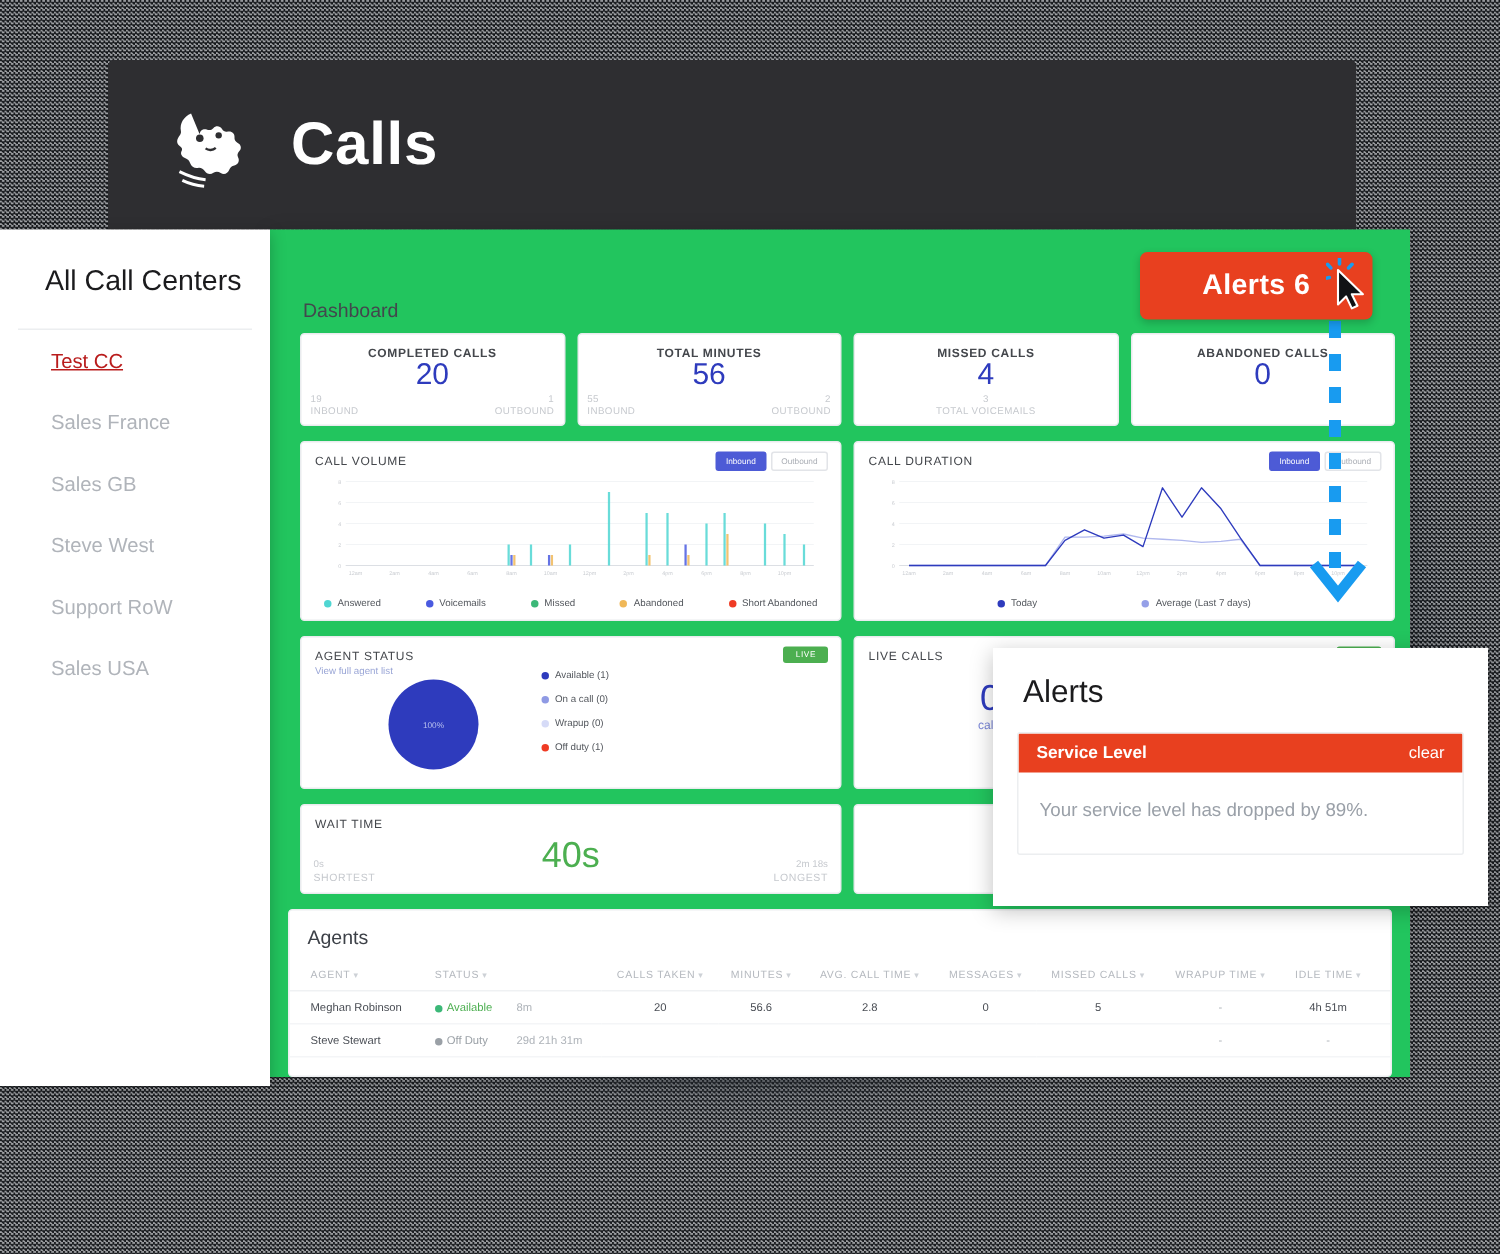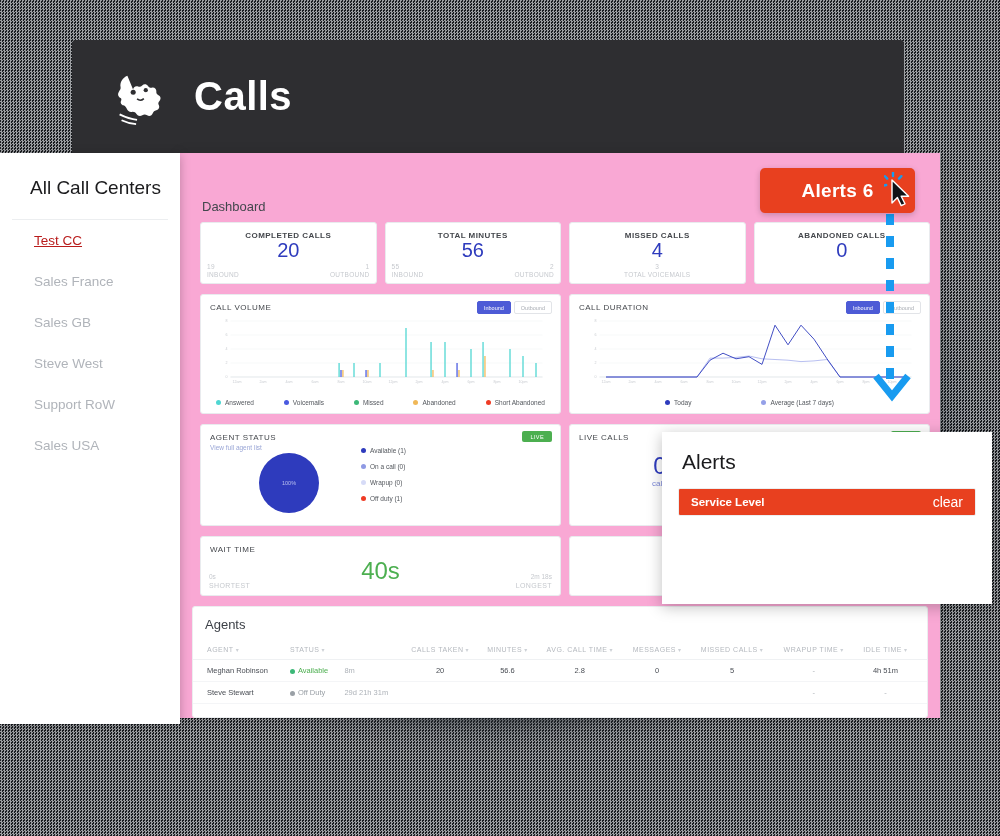--- a/index.html
+++ b/index.html
@@ -57,21 +57,21 @@
   }
   #sidebar-divider{height:1px;background:#eceef0;margin:0 12px 0 12px;}
   .cc-item{
     padding:13px 0 13px 34px;font-size:13.5px;color:#b0b4ba;cursor:pointer;
   }
   .cc-item.active{color:#b91c1c;text-decoration:underline;}
 
   
   #main{
     position:absolute;left:180px;top:153px;width:760px;height:565px;
-    background:#f9a8d4;box-shadow:0 2px 12px rgba(0,0,0,.22);
+    background:#22c55e;box-shadow:0 2px 12px rgba(0,0,0,.22);
     z-index:4;overflow:hidden;
   }
   #dashboard-label{
     font-size:13px;color:#43474d;padding:46px 0 8px 22px;
   }
 
   
   #kpi-row{display:flex;margin:0 10px 0 20px;gap:8px;}
   .kpi{
     flex:1;border:1px solid #e9ebee;border-radius:3px;height:60px;position:relative;background:#fff;
@@ -158,21 +158,21 @@
     position:absolute;left:662px;top:432px;width:330px;height:172px;
     background:#ffffff;box-shadow:0 3px 14px rgba(0,0,0,.25);z-index:10;
   }
   #alerts-heading{font-size:21px;color:#1b1b1d;padding:18px 0 0 20px;}
   #alert-card{margin:14px 16px 0 16px;border:1px solid #eceef0;border-radius:2px;overflow:hidden;}
   #alert-bar{
     background:#e8401f;color:#fff;height:26px;display:flex;align-items:center;
     justify-content:space-between;padding:0 12px;
   }
   #alert-bar .t{font-size:11.5px;font-weight:bold;}
-  #alert-bar .c{font-size:14px;cursor:pointer;}
+  #alert-bar .c{font-size:11px;cursor:pointer;}
   #alert-body{padding:18px 14px 22px 14px;font-size:12.5px;color:#9aa0a8;}
 </style>
 </head>
 <body>
 
 <div id="backdrop"></div>
 
 <div id="app-header">
   <svg id="brand-logo" viewBox="0 0 64 64">
     <g fill="#ffffff">
@@ -501,20 +501,21 @@
   <path d="M4 6 L20 26 L36 6" stroke="#189bf0" stroke-width="7" fill="none" stroke-linecap="butt"></path>
 </svg>
 
 <div id="alerts-popup">
   <div id="alerts-heading">Alerts</div>
   <div id="alert-card">
     <div id="alert-bar">
       <span class="t">Service Level</span>
       <span class="c">clear</span>
     </div>
+    <div id="alert-body">Your service level has dropped by 89%.</div>
   </div>
 </div>
 
 <svg id="cursor" width="34" height="40" viewBox="0 0 34 40">
   <g stroke="#189bf0" stroke-width="2.4" stroke-linecap="round">
     <line x1="9" y1="4" x2="9" y2="0.5"></line>
     <line x1="3.2" y1="6.6" x2="1" y2="4.2"></line>
     <line x1="15" y1="6.6" x2="17.4" y2="4.2"></line>
     <line x1="2.2" y1="13" x2="-0.4" y2="13.6"></line>
   </g>

